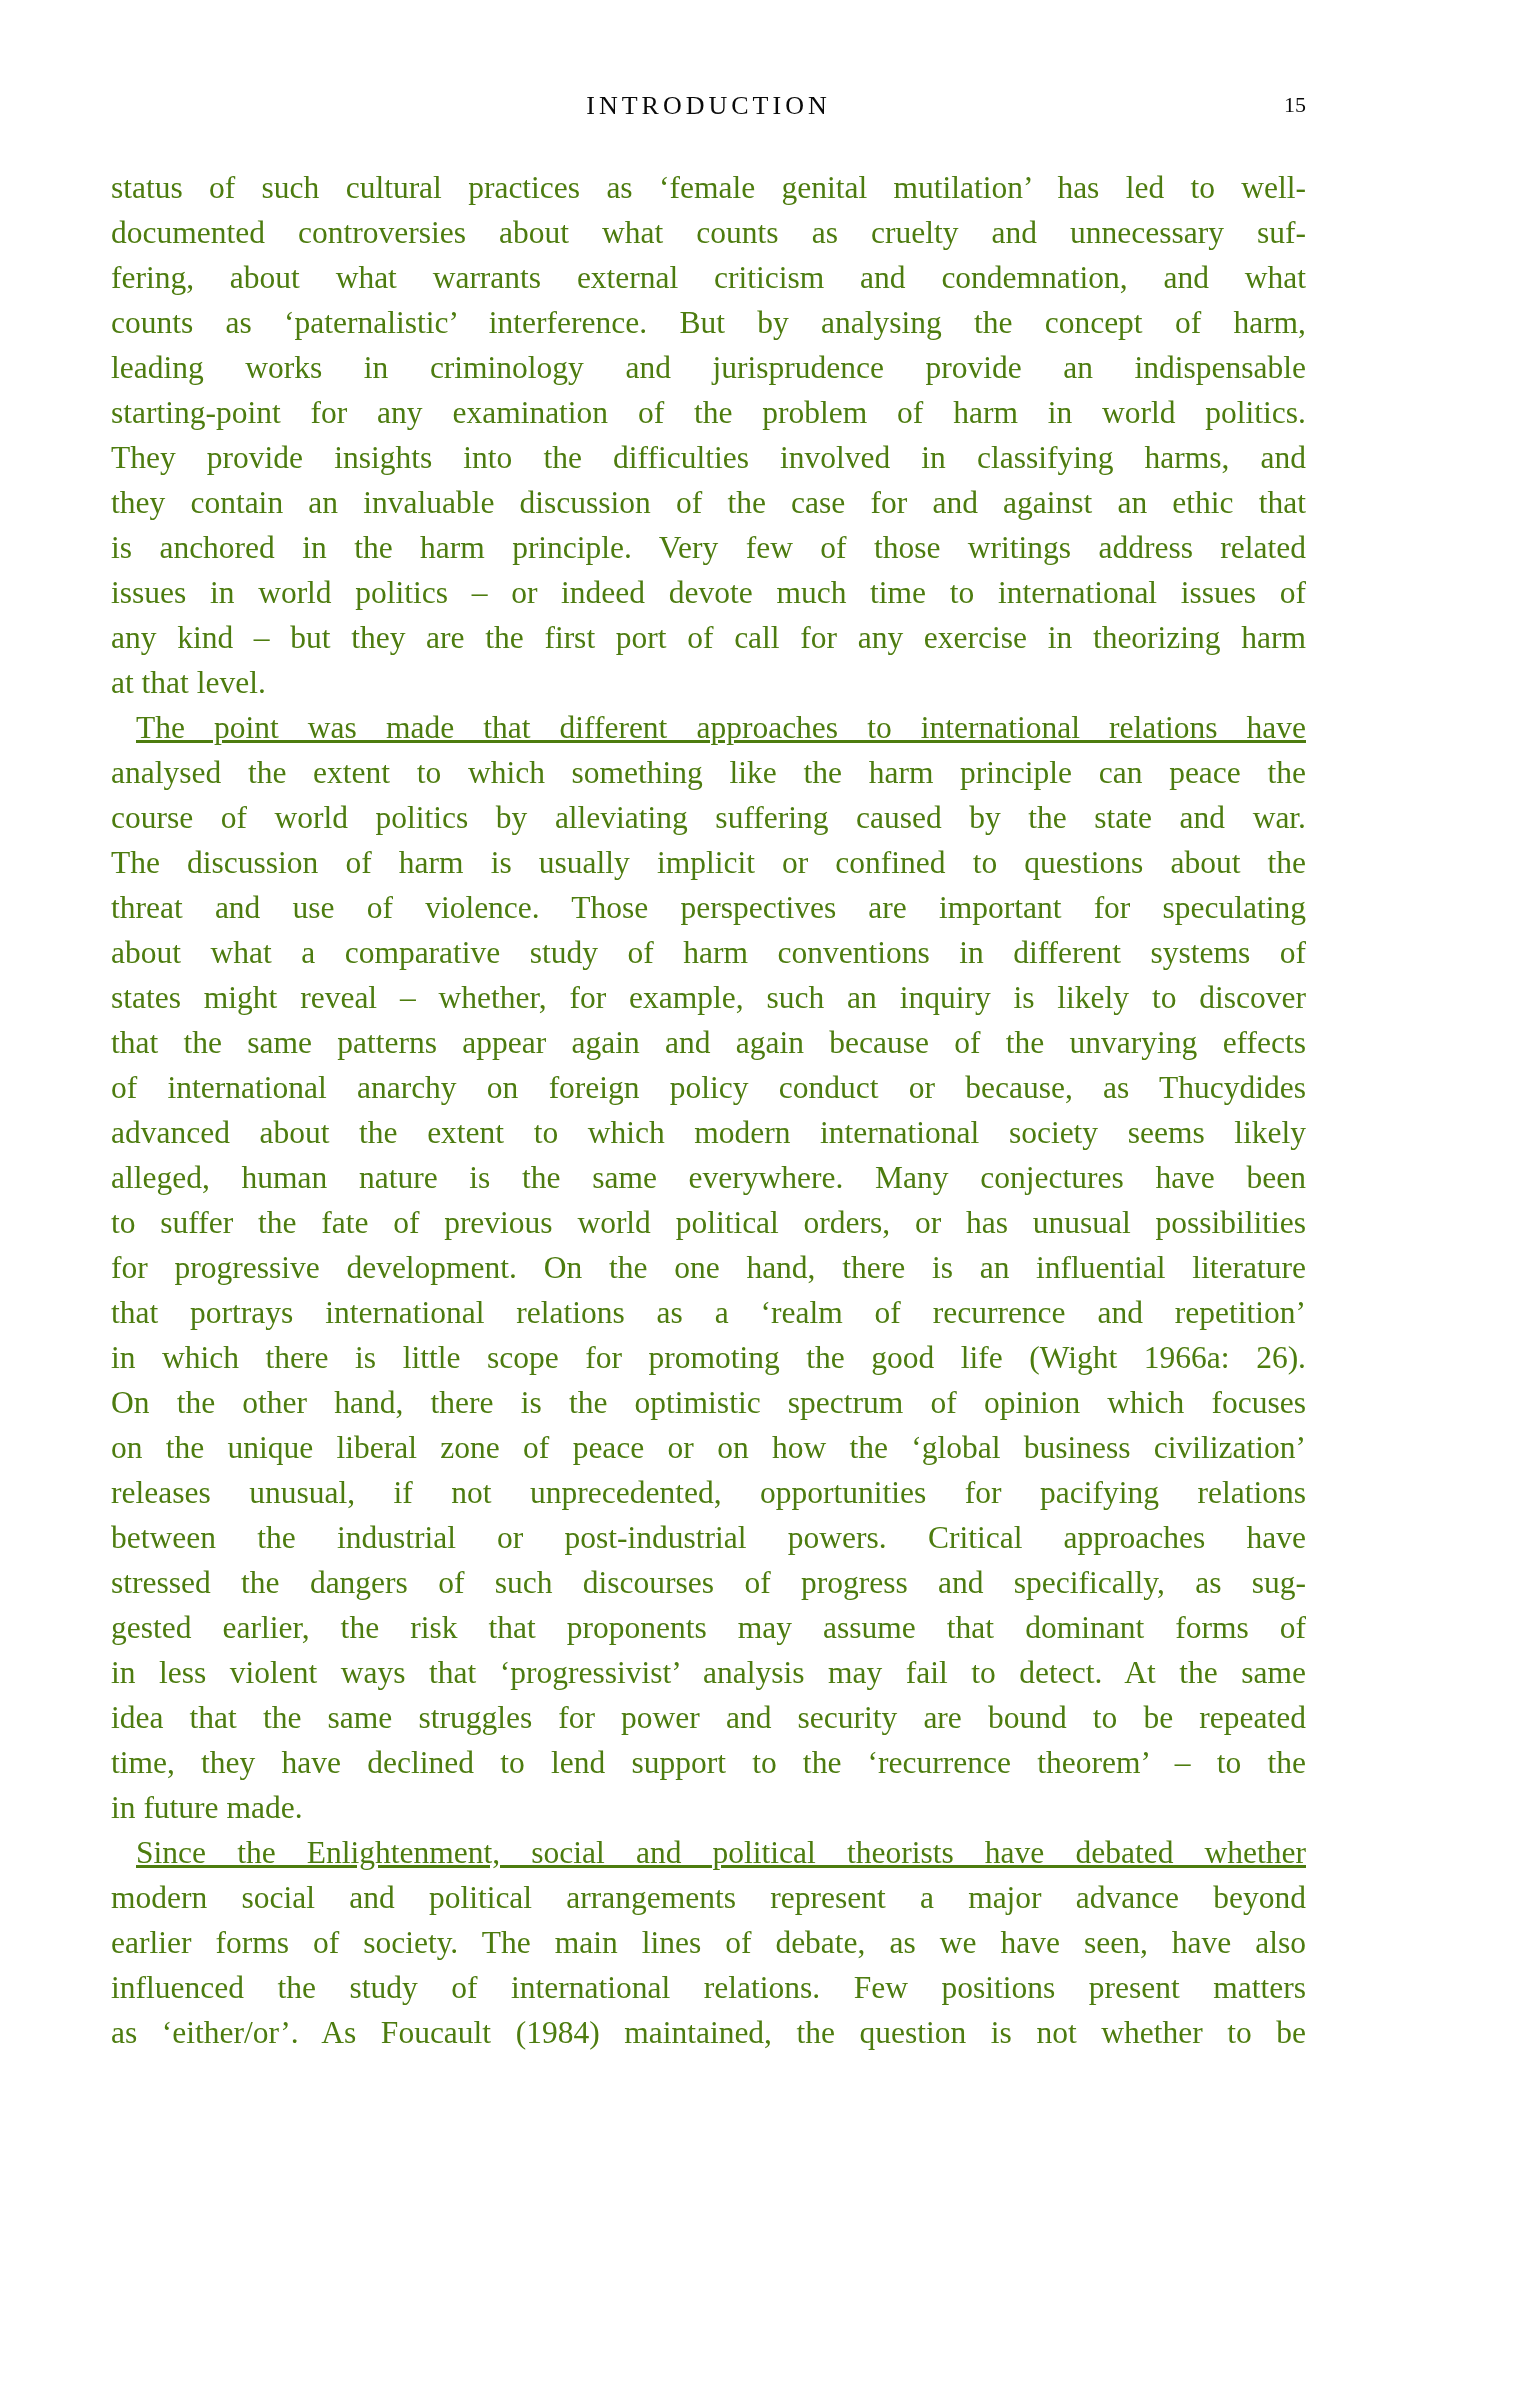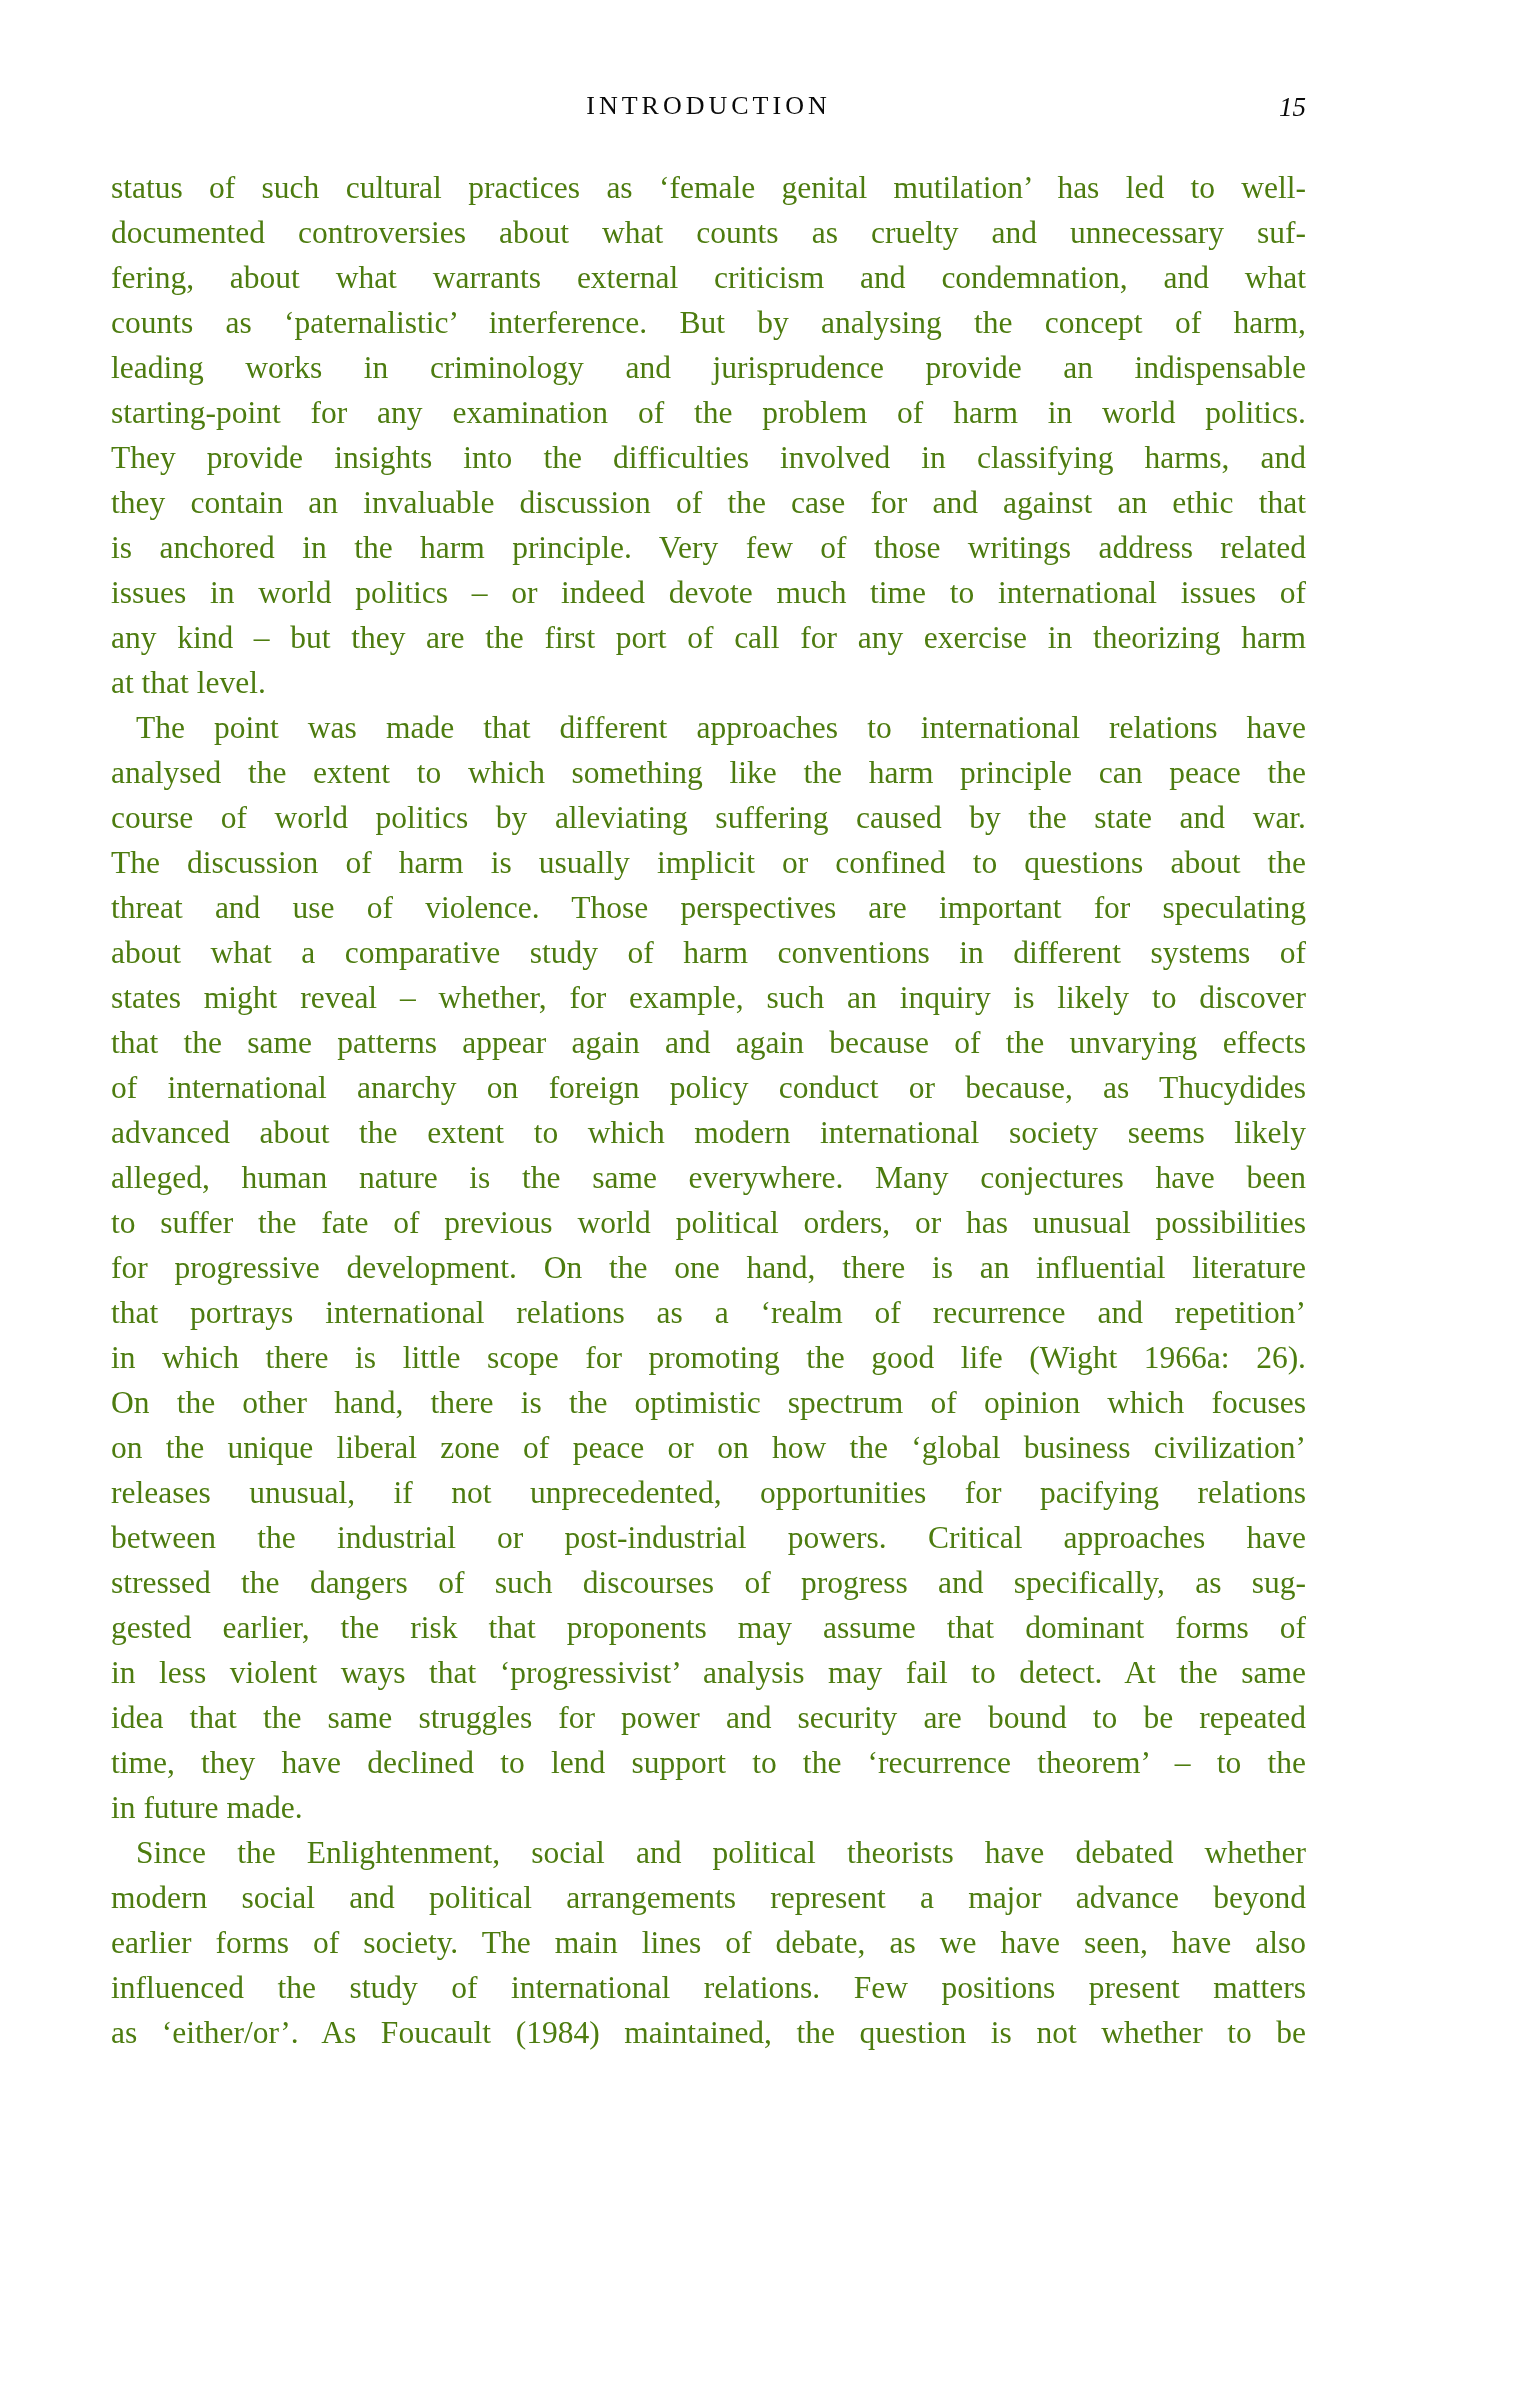--- a/index.html
+++ b/index.html
@@ -21,39 +21,38 @@
     display:block;
     text-align:center;
     font-size:26px;
     letter-spacing:4px;
     font-weight:500;
     color:#0a0a0a;
   }
   .page-number {
     position:absolute;
     right:0; top:0.9px;
-    font-size:27px;
+    font-size:22px;
     color:#0a0a0a;
-    font-style:italic;
   }
   .page-body {
     position:absolute;
     top:165px; left:111px; width:1195px;
   }
   .paragraph { margin:0; }
   .line {
     font-size:31.5px;
     line-height:45px;
     text-align:justify;
     text-align-last:justify;
     white-space:normal;
     color:#4d7c0f;
   }
   .line.last { text-align-last:left; }
-  .line.indent { text-indent:25px; }
+  .line.indent { text-indent:25px;text-decoration:underline; }
 </style>
 </head>
 <body>
 
 <div class="page-root">
   <div class="page-header">
     <span class="header-title">INTRODUCTION</span>
     <span class="page-number">15</span>
   </div>
   <div class="page-body">

